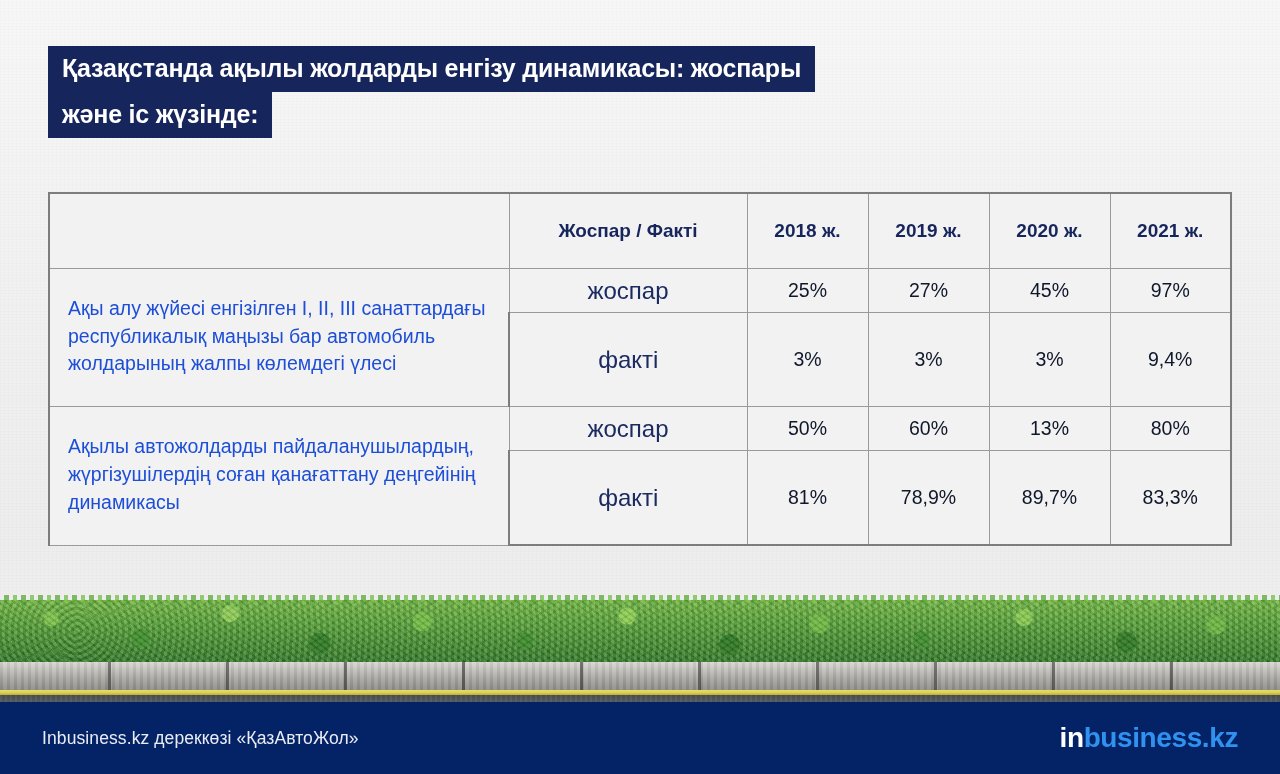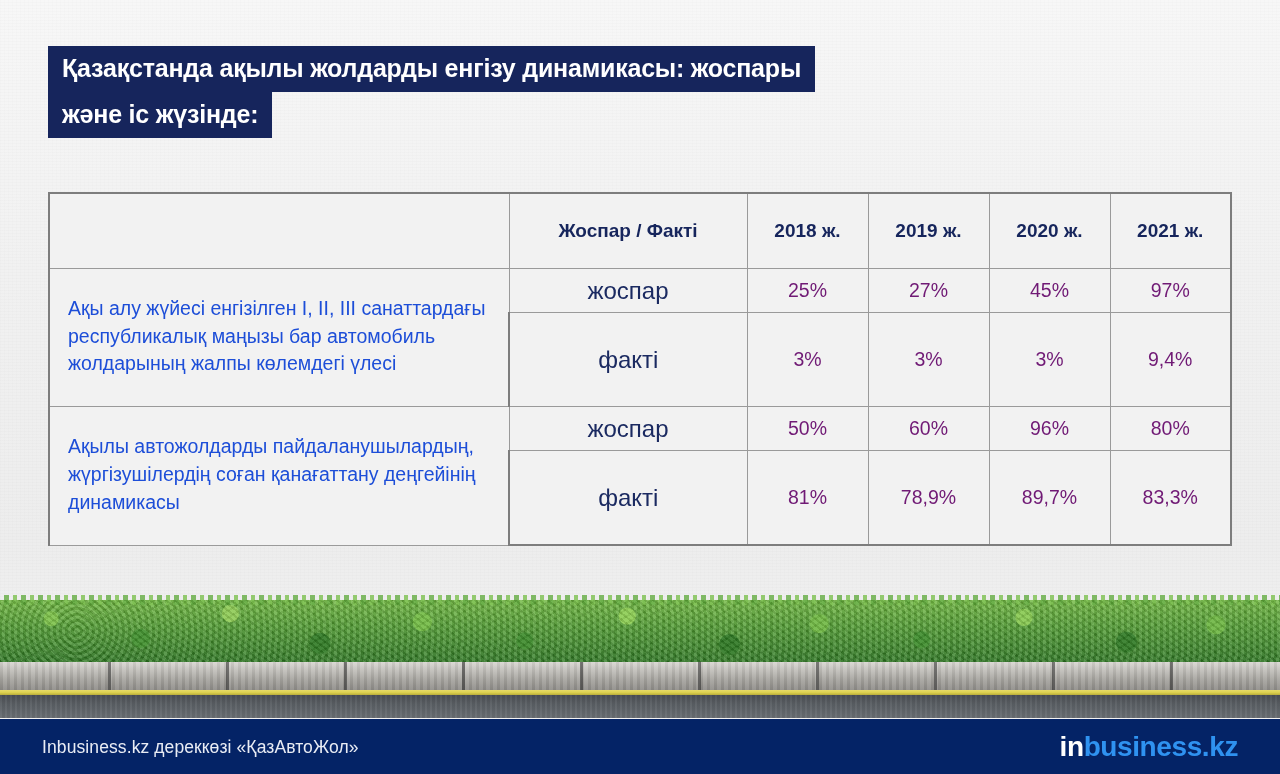--- a/index.html
+++ b/index.html
@@ -100,21 +100,21 @@
     color: #16255c;
   }
   .cell-pf {
     text-align: center;
     font-size: 24px;
     color: #1b2a61;
   }
   .cell-val {
     text-align: center;
     font-size: 19.5px;
-    color: #701a75;
+    color: #0f172a;
   }
   .r-plan td { height: 41px; }
   .r-fact td { height: 91px; }
 
   
   .group-top > td {
     border-top: 2px solid #7d7d7d;
   }
   table.data tr:first-child > td {
     border-top: 2px solid #7d7d7d;
@@ -219,21 +219,21 @@
     height: 23px;
     background:
       repeating-linear-gradient(90deg, rgba(255,255,255,0.035) 0 2px, rgba(0,0,0,0.05) 2px 5px),
       linear-gradient(180deg, #4c5055 0%, #5b6065 40%, #6a6f74 100%);
   }
 
   
   .footer {
     position: absolute;
     left: 0; right: 0; bottom: 0;
-    height: 55px;
+    height: 72px;
     background: #042366;
     z-index: 4;
   }
   .footer-source {
     position: absolute;
     left: 42px;
     top: 50%;
     transform: translateY(-50%);
     color: #e9ecf4;
     font-size: 17.5px;
@@ -299,21 +299,21 @@
           <td class="cell-val">3%</td>
           <td class="cell-val">3%</td>
           <td class="cell-val">9,4%</td>
         </tr>
 
         <tr class="r-plan group-top">
           <td class="cell-desc" rowspan="2">Ақылы автожолдарды пайдаланушылардың, жүргізушілердің соған қанағаттану деңгейінің динамикасы</td>
           <td class="cell-pf">жоспар</td>
           <td class="cell-val">50%</td>
           <td class="cell-val">60%</td>
-          <td class="cell-val">96%</td>
+          <td class="cell-val">13%</td>
           <td class="cell-val">80%</td>
         </tr>
 
         <tr class="r-fact">
           <td class="cell-pf">факті</td>
           <td class="cell-val">81%</td>
           <td class="cell-val">78,9%</td>
           <td class="cell-val">89,7%</td>
           <td class="cell-val">83,3%</td>
         </tr>

